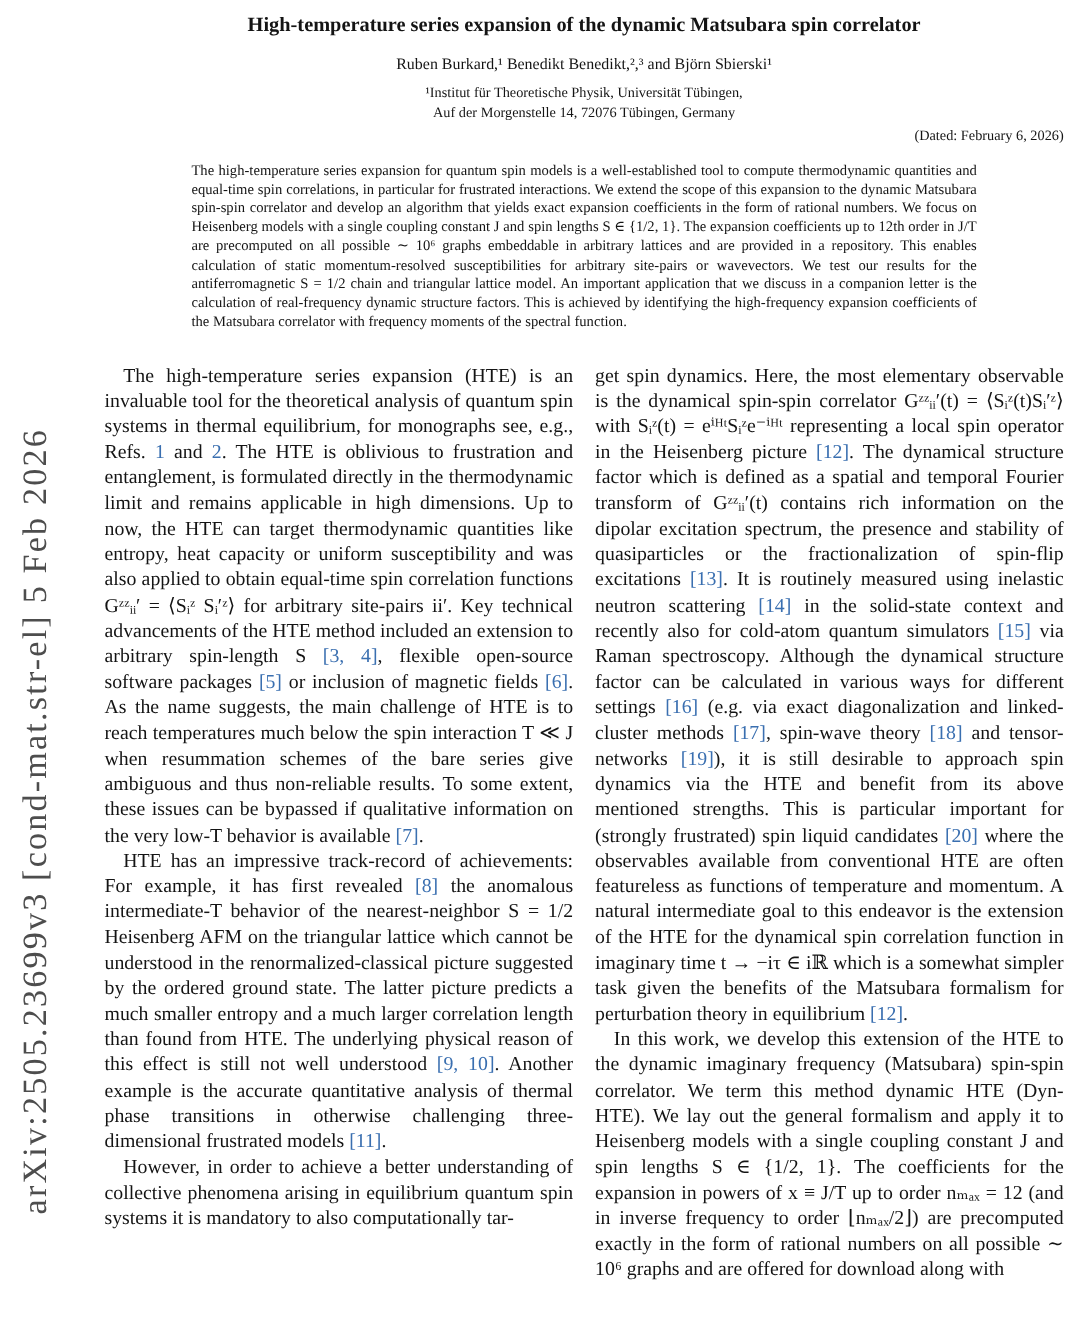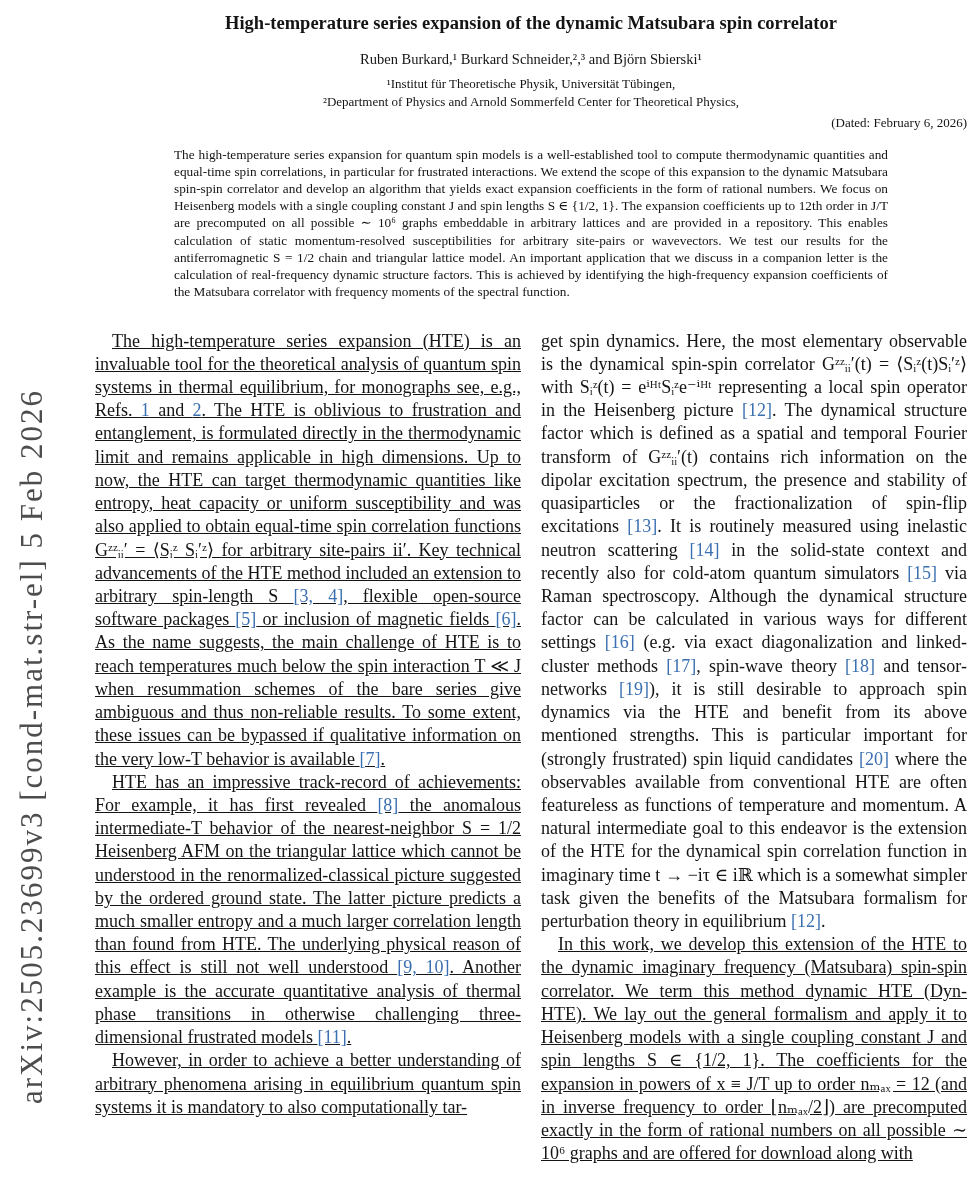--- a/index.html
+++ b/index.html
@@ -23,51 +23,51 @@
   .affil-line { text-align:center; font-size:13px; line-height:1.42; }
   .date-line { text-align:right; font-size:13px; margin-top:4px; }
   .abstract {
     width:714px; margin:15px auto 12px; text-align:justify;
     font-size:13.3px; line-height:1.28;
   }
   .cols { display:flex; gap:20px; margin-top:30px; }
   .col { width:426px; }
   .sec-head { font-size:14px; font-weight:700; text-align:center; margin:2px 0 22px 0; }
   .para { font-size:18px; line-height:1.29; text-align:justify; margin:0; }
-  .para.indent { text-indent:17px;text-decoration:underline; }
+  .para.indent { text-indent:17px; }
   .cite { color:var(--cite-color); }
 </style>
 </head>
 <body>
 
 <div class="page">
 
   <div class="stamp">arXiv:2505.23699v3  [cond-mat.str-el]  5 Feb 2026</div>
 
   <div class="content">
 
     <h1 class="title">High-temperature series expansion of the dynamic Matsubara spin correlator</h1>
 
-    <div class="authors">Ruben Burkard,¹ Burkard Schneider,²,³ and Björn Sbierski¹</div>
+    <div class="authors">Ruben Burkard,¹ Benedikt Benedikt,²,³ and Björn Sbierski¹</div>
 
     <div class="affils">
       <div class="affil-line">¹Institut für Theoretische Physik, Universität Tübingen,</div>
-      <div class="affil-line">²Department of Physics and Arnold Sommerfeld Center for Theoretical Physics,</div>
+      <div class="affil-line">Auf der Morgenstelle 14, 72076 Tübingen, Germany</div>
     </div>
 
     <div class="date-line">(Dated: February 6, 2026)</div>
 
     <div class="abstract">The high-temperature series expansion for quantum spin models is a well-established tool to compute thermodynamic quantities and equal-time spin correlations, in particular for frustrated interactions. We extend the scope of this expansion to the dynamic Matsubara spin-spin correlator and develop an algorithm that yields exact expansion coefficients in the form of rational numbers. We focus on Heisenberg models with a single coupling constant J and spin lengths S ∈ {1/2, 1}. The expansion coefficients up to 12th order in J/T are precomputed on all possible ∼ 10⁶ graphs embeddable in arbitrary lattices and are provided in a repository. This enables calculation of static momentum-resolved susceptibilities for arbitrary site-pairs or wavevectors. We test our results for the antiferromagnetic S = 1/2 chain and triangular lattice model. An important application that we discuss in a companion letter is the calculation of real-frequency dynamic structure factors. This is achieved by identifying the high-frequency expansion coefficients of the Matsubara correlator with frequency moments of the spectral function.</div>
 
     <div class="cols">
 
       <div class="col">
         <p class="para indent">The high-temperature series expansion (HTE) is an invaluable tool for the theoretical analysis of quantum spin systems in thermal equilibrium, for monographs see, e.g., Refs. <span class="cite">1</span> and <span class="cite">2</span>. The HTE is oblivious to frustration and entanglement, is formulated directly in the thermodynamic limit and remains applicable in high dimensions. Up to now, the HTE can target thermodynamic quantities like entropy, heat capacity or uniform susceptibility and was also applied to obtain equal-time spin correlation functions Gᶻᶻᵢᵢ′ = ⟨Sᵢᶻ Sᵢ′ᶻ⟩ for arbitrary site-pairs ii′. Key technical advancements of the HTE method included an extension to arbitrary spin-length S <span class="cite">[3, 4]</span>, flexible open-source software packages <span class="cite">[5]</span> or inclusion of magnetic fields <span class="cite">[6]</span>. As the name suggests, the main challenge of HTE is to reach temperatures much below the spin interaction T ≪ J when resummation schemes of the bare series give ambiguous and thus non-reliable results. To some extent, these issues can be bypassed if qualitative information on the very low-T behavior is available <span class="cite">[7]</span>.</p>
         <p class="para indent">HTE has an impressive track-record of achievements: For example, it has first revealed <span class="cite">[8]</span> the anomalous intermediate-T behavior of the nearest-neighbor S = 1/2 Heisenberg AFM on the triangular lattice which cannot be understood in the renormalized-classical picture suggested by the ordered ground state. The latter picture predicts a much smaller entropy and a much larger correlation length than found from HTE. The underlying physical reason of this effect is still not well understood <span class="cite">[9, 10]</span>. Another example is the accurate quantitative analysis of thermal phase transitions in otherwise challenging three-dimensional frustrated models <span class="cite">[11]</span>.</p>
-        <p class="para indent">However, in order to achieve a better understanding of arbitrary phenomena arising in equilibrium quantum spin systems it is mandatory to also computationally tar-</p>
+        <p class="para indent">However, in order to achieve a better understanding of collective phenomena arising in equilibrium quantum spin systems it is mandatory to also computationally tar-</p>
       </div>
 
       <div class="col">
         <p class="para">get spin dynamics. Here, the most elementary observable is the dynamical spin-spin correlator Gᶻᶻᵢᵢ′(t) = ⟨Sᵢᶻ(t)Sᵢ′ᶻ⟩ with Sᵢᶻ(t) = eⁱᴴᵗSᵢᶻe⁻ⁱᴴᵗ representing a local spin operator in the Heisenberg picture <span class="cite">[12]</span>. The dynamical structure factor which is defined as a spatial and temporal Fourier transform of Gᶻᶻᵢᵢ′(t) contains rich information on the dipolar excitation spectrum, the presence and stability of quasiparticles or the fractionalization of spin-flip excitations <span class="cite">[13]</span>. It is routinely measured using inelastic neutron scattering <span class="cite">[14]</span> in the solid-state context and recently also for cold-atom quantum simulators <span class="cite">[15]</span> via Raman spectroscopy. Although the dynamical structure factor can be calculated in various ways for different settings <span class="cite">[16]</span> (e.g. via exact diagonalization and linked-cluster methods <span class="cite">[17]</span>, spin-wave theory <span class="cite">[18]</span> and tensor-networks <span class="cite">[19]</span>), it is still desirable to approach spin dynamics via the HTE and benefit from its above mentioned strengths. This is particular important for (strongly frustrated) spin liquid candidates <span class="cite">[20]</span> where the observables available from conventional HTE are often featureless as functions of temperature and momentum. A natural intermediate goal to this endeavor is the extension of the HTE for the dynamical spin correlation function in imaginary time t → −iτ ∈ iℝ which is a somewhat simpler task given the benefits of the Matsubara formalism for perturbation theory in equilibrium <span class="cite">[12]</span>.</p>
         <p class="para indent">In this work, we develop this extension of the HTE to the dynamic imaginary frequency (Matsubara) spin-spin correlator. We term this method dynamic HTE (Dyn-HTE). We lay out the general formalism and apply it to Heisenberg models with a single coupling constant J and spin lengths S ∈ {1/2, 1}. The coefficients for the expansion in powers of x ≡ J/T up to order nₘₐₓ = 12 (and in inverse frequency to order ⌊nₘₐₓ/2⌋) are precomputed exactly in the form of rational numbers on all possible ∼ 10⁶ graphs and are offered for download along with</p>
       </div>
 
     </div>
   </div>
 </div>

